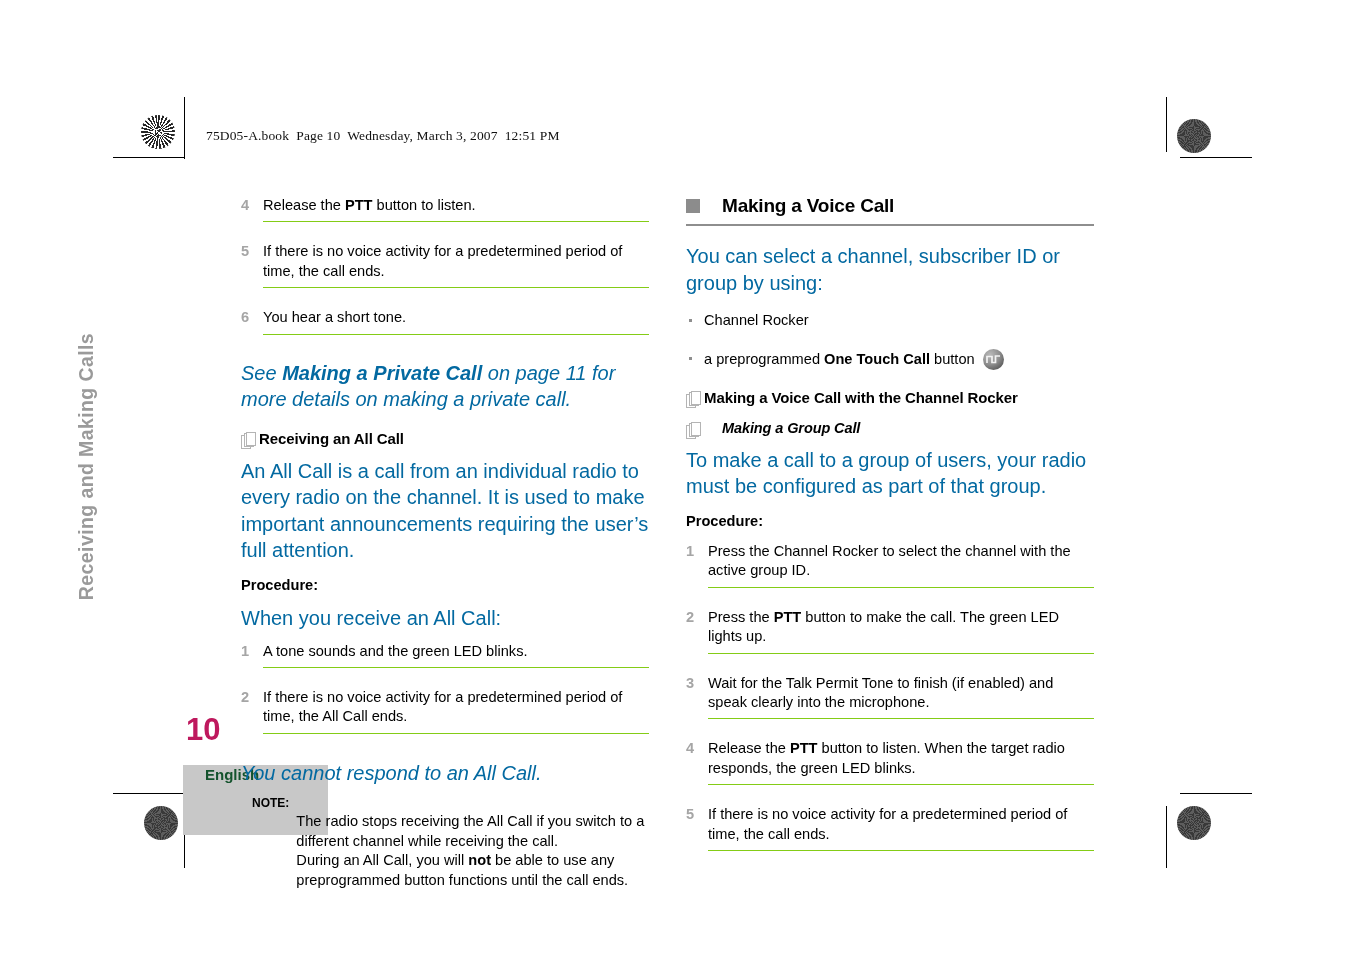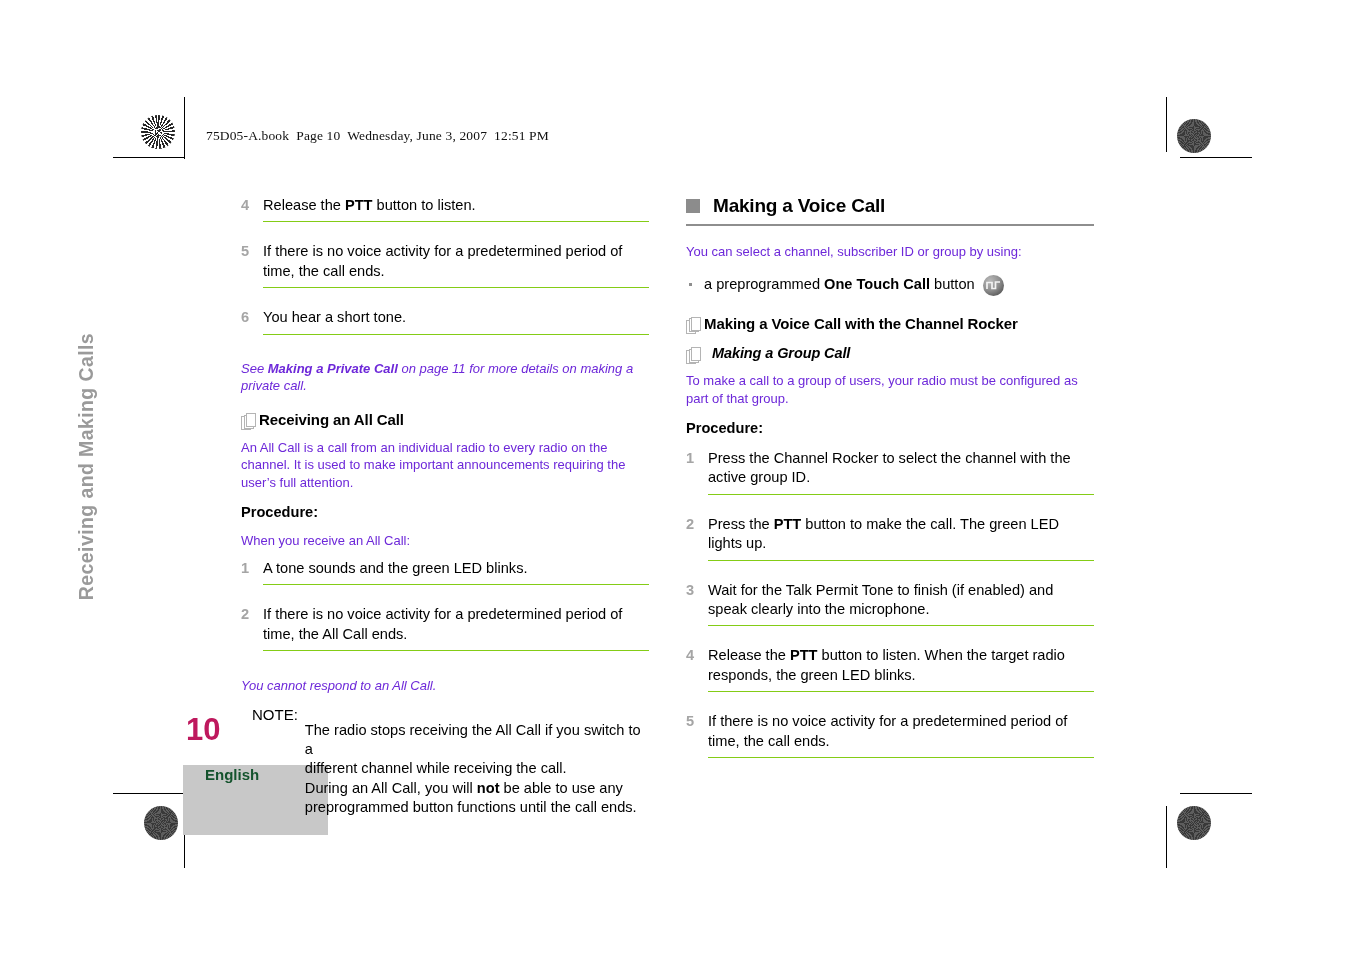--- a/index.html
+++ b/index.html
@@ -98,21 +98,21 @@
     position: absolute;
     top: 195px;
   }
   .col-left  { left: 241px; width: 408px; }
   .col-right { left: 686px; width: 408px; }
 
   
   .chapter-head {
     display: flex;
     align-items: center;
-    gap: 13px;
+    gap: 22px;
     margin: 0 0 0 0;
   }
   .sq-bullet {
     width: 14px; height: 14px;
     background: #8c8c8c;
     flex: none;
   }
   .chapter-title {
     font-size: 19px;
     font-weight: bold;
@@ -136,21 +136,21 @@
   }
   .h2row .txt {
     font-size: 15px;
     font-weight: bold;
     letter-spacing: -0.1px;
     line-height: 1.25;
   }
   .h3row {
     display: flex;
     align-items: flex-start;
-    gap: 11px;
+    gap: 21px;
     margin-top: 12px;
     margin-bottom: 9px;
   }
   .h3row .txt {
     font-size: 14.5px;
     font-weight: bold;
     font-style: italic;
     letter-spacing: -0.1px;
   }
   .pagestack {
@@ -166,24 +166,24 @@
     border: 1px solid #b4b4b4;
     background: #ffffff;
     box-sizing: border-box;
   }
   .pagestack i.p1 { left: 5px;   top: 0px;  width: 10px; height: 14px; }
   .pagestack i.p2 { left: 2.5px; top: 1.5px; width: 10px; height: 14px; }
   .pagestack i.p3 { left: 0px;   top: 3px;  width: 10px; height: 14px; }
 
   
   p.body {
-    font-size: 13px;
+    font-size: 20px;
     line-height: 1.33;
     margin: 0 0 13px 0;
-    color: #6d28d9;
+    color: #0369a1;
   }
   p.italic { font-style: italic; }
   p.proc {
     font-size: 14.6px;
     font-weight: bold;
     margin: 0 0 12px 0;
   }
 
   
   ul.dots {
@@ -254,22 +254,22 @@
   
   .note {
     display: flex;
     align-items: flex-start;
     gap: 7px;
     margin-top: 4px;
     padding-left: 11px;
   }
   .note .lbl {
     flex: none;
-    font-size: 15px;
-    font-weight: normal;
+    font-size: 12px;
+    font-weight: bold;
     line-height: 1.33;
     text-align: right;
   }
   .note .bodytxt {
     font-size: 14.6px;
     line-height: 1.33;
     margin-top: 16px;
   }
   .note .bodytxt span.line { display: block; }
 
@@ -303,21 +303,21 @@
 
   <div class="reg-cross half-h" style="left:1166px; top:745px;"></div>
   <div class="trimline" style="left:1180px; top:793px; width:72px; height:1.4px;"></div>
   <div class="star-target dark" style="left:1177px; top:806px;"></div>
   <div class="trimline" style="left:1166px; top:806px; width:1.4px; height:62px;"></div>
   <div class="reg-cross" style="left:1117px; top:794px;"></div>
 
   <div class="reg-cross" style="left:647px; top:793px;"></div>
 </div>
 
-<div class="slug">75D05-A.book  Page 10  Wednesday, June 3, 2007  12:51 PM</div>
+<div class="slug">75D05-A.book  Page 10  Wednesday, March 3, 2007  12:51 PM</div>
 
 <div class="side-tab">Receiving and Making Calls</div>
 
 <div class="page-number">10</div>
 <div class="lang-block"></div>
 <div class="lang-label">English</div>
 
 <div class="col col-left">
 
   <ol class="steps" id="left-cont-steps">
@@ -381,20 +381,23 @@
   <div class="chapter-head">
     <span class="sq-bullet"></span>
     <span class="chapter-title">Making a Voice Call</span>
   </div>
   <div class="chapter-rule"></div>
 
   <p class="body" style="margin-bottom:14px;">You can select a channel, subscriber ID or group by using:</p>
 
   <ul class="dots" id="right-bullets">
       <li>
+        <span>Channel Rocker</span>
+      </li>
+      <li>
         <span>a preprogrammed <b>One Touch Call</b> button</span>
         <span class="otc-btn">
           <svg width="15" height="15" viewBox="0 0 15 15">
             <path d="M1 11 L1 4.5 L6 4.5 L6 10.5 L9.5 10.5 L9.5 4 L14 4" fill="none" stroke="#f2f2f2" stroke-width="1.7" stroke-linejoin="miter"></path>
           </svg>
         </span>
       </li>
     </ul>
 
   <div class="h2row" style="margin-top:6px;">

